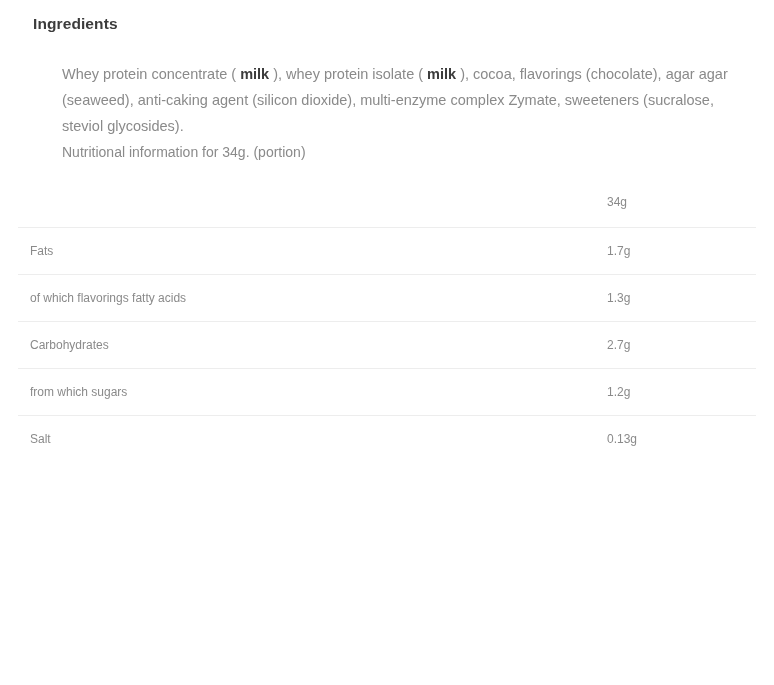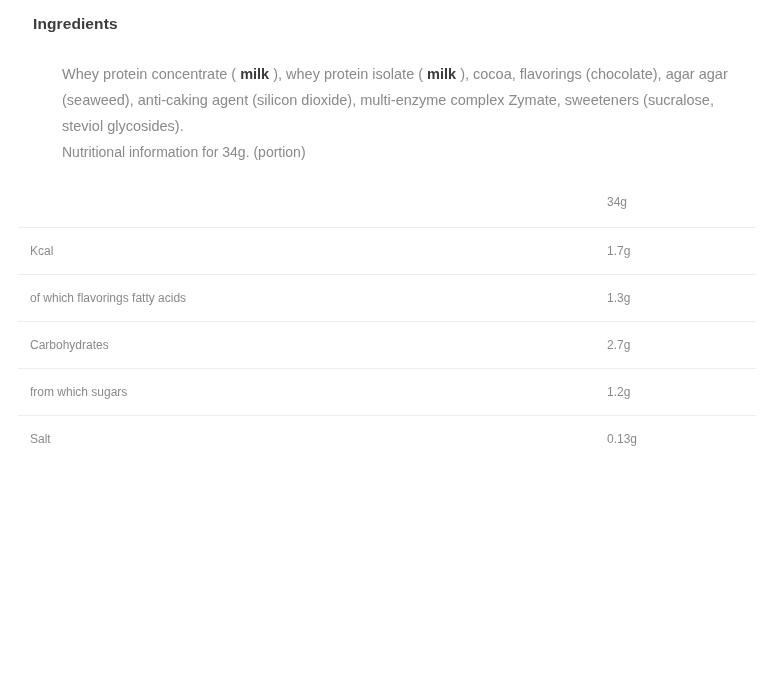--- a/index.html
+++ b/index.html
@@ -101,21 +101,21 @@
 
   <table class="nutrition">
     <thead>
       <tr>
         <th class="col-label"></th>
         <th class="col-value">34g</th>
       </tr>
     </thead>
     <tbody>
       <tr>
-        <td class="col-label">Kcal</td>
+        <td class="col-label">Fats</td>
         <td class="col-value">1.7g</td>
       </tr>
       <tr>
         <td class="col-label">of which flavorings fatty acids</td>
         <td class="col-value">1.3g</td>
       </tr>
       <tr>
         <td class="col-label">Carbohydrates</td>
         <td class="col-value">2.7g</td>
       </tr>

